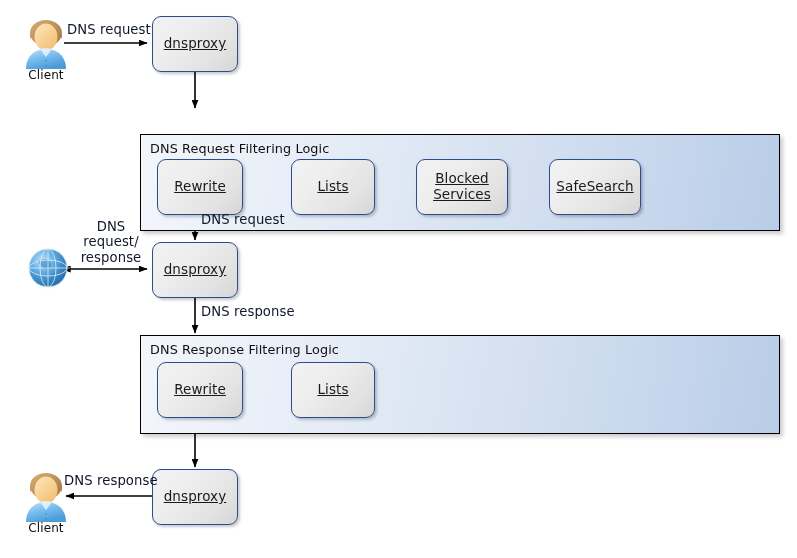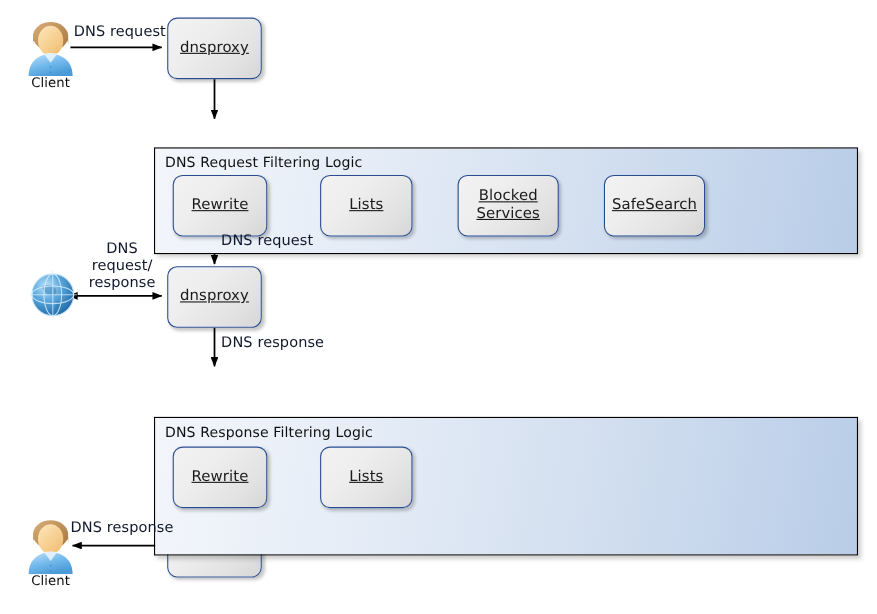--- a/index.html
+++ b/index.html
@@ -218,21 +218,21 @@
     </div>
     <div class="node" style="left:275px; top:24px; width:92px; height:56px;">
       <span class="node-label">Blocked
 Services</span>
     </div>
     <div class="node" style="left:408px; top:24px; width:92px; height:56px;">
       <span class="node-label">SafeSearch</span>
     </div>
   </div>
 
-  <div class="panel" style="left:140px; top:335px; width:640px; height:126px;margin-top:44px;">
+  <div class="panel" style="left:140px; top:335px; width:640px; height:99px;">
     <div class="panel-title">DNS Response Filtering Logic</div>
 
     <div class="node" style="left:16px; top:26px; width:86px; height:56px;">
       <span class="node-label">Rewrite</span>
     </div>
     <div class="node" style="left:150px; top:26px; width:84px; height:56px;">
       <span class="node-label">Lists</span>
     </div>
   </div>
 

